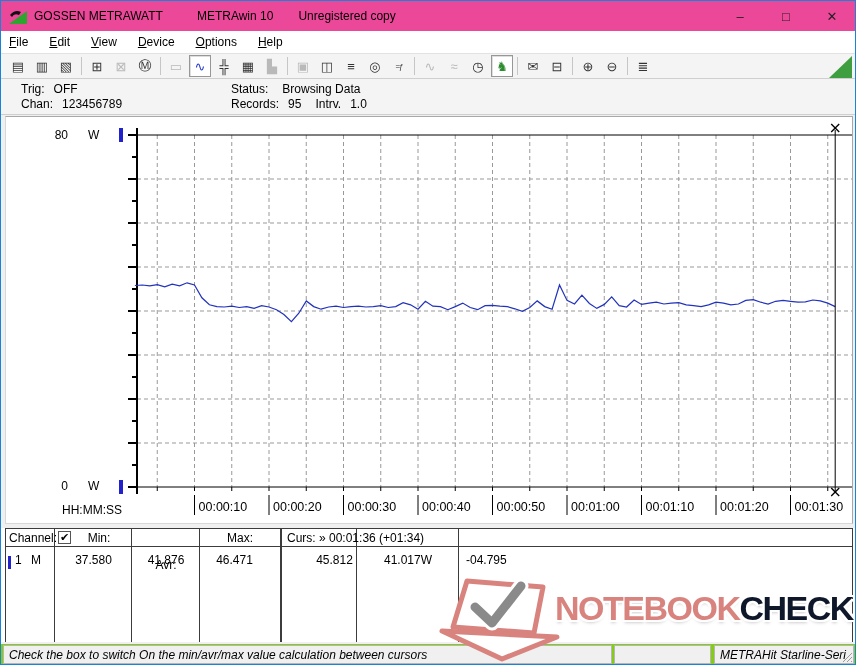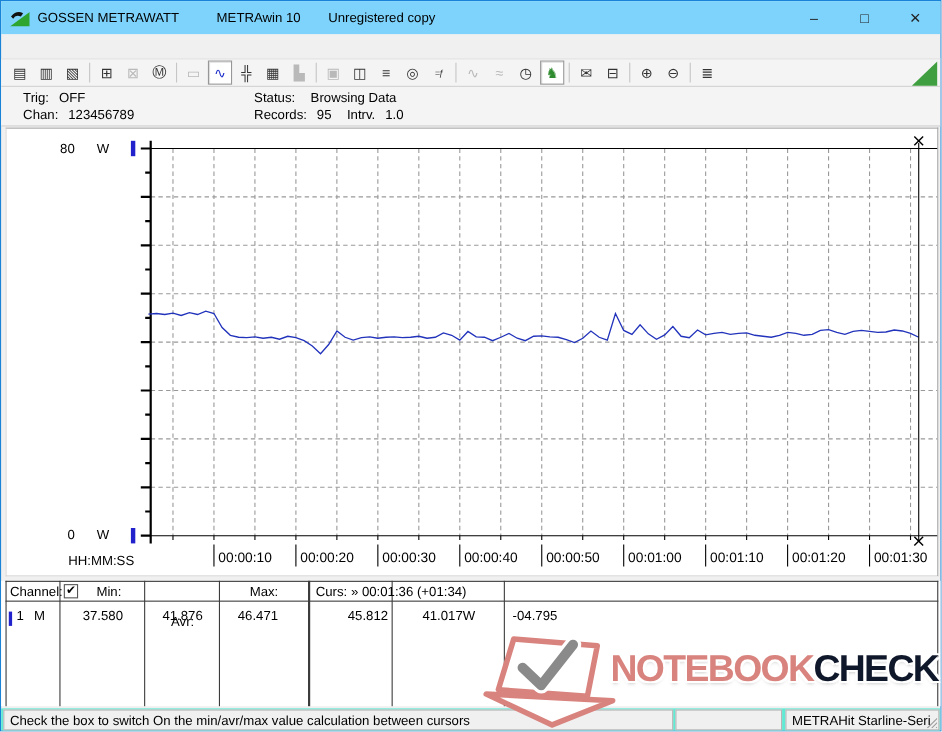--- a/index.html
+++ b/index.html
@@ -3,21 +3,21 @@
 <meta charset="utf-8">
 <style>
   * { margin:0; padding:0; box-sizing:border-box; }
   html,body { background:#e8e8e8; }
   .window {
     position:relative; width:856px; height:665px;
     background:#f0f0f0; border:1px solid #1883d7; overflow:hidden;
     font-family:"Liberation Sans", sans-serif; font-size:12px; color:#000;
   }
   
-  .titlebar { position:absolute; left:0; top:0; width:100%; height:30px; background:#7dd3fc; display:flex; align-items:center; }
+  .titlebar { position:absolute; left:0; top:0; width:100%; height:30px; background:#ec4899; display:flex; align-items:center; }
   .app-icon { width:18px; height:15px; margin-left:8px; }
   .title-text { margin-left:7px; white-space:nowrap; }
   .title-text.t2 { margin-left:34px; }
   .title-text.t3 { margin-left:25px; }
   .win-controls { margin-left:auto; display:flex; height:30px; }
   .win-btn { width:46px; height:30px; display:flex; align-items:center; justify-content:center; font-size:13px; color:#222; }
   
   .menubar { position:absolute; left:0; top:30px; width:100%; height:22px; background:#ffffff; display:flex; align-items:center; padding-left:8px; gap:21px; }
   .menu-item { display:inline-block; }
   .menu-item::first-letter { text-decoration:underline; }
@@ -59,21 +59,21 @@
   .checkbox { position:absolute; left:57px; top:3px; width:13px; height:13px; background:#fff; border:1px solid #555;
     font-size:11px; line-height:11px; text-align:center; color:#000; }
   .r-marker { position:absolute; left:7px; top:28px; width:3px; height:13px; }
   .cur2cell { display:flex; justify-content:center; }
   
   .logo { position:absolute; left:438px; top:575px; width:414px; height:86px; z-index:5; pointer-events:none; }
   .logo-laptop { position:absolute; left:0; top:0; }
   .logo-text { position:absolute; left:116px; top:13px; font-weight:bold; font-size:34px; letter-spacing:-1.5px; white-space:nowrap;
     text-shadow:-2px -2px 0 #fff, 2px -2px 0 #fff, -2px 2px 0 #fff, 2px 2px 0 #fff, 0 3px 3px rgba(120,120,120,.35); }
   
-  .statusbar { position:absolute; left:0; top:643px; width:100%; height:21px; background:#5eead4; }
+  .statusbar { position:absolute; left:0; top:643px; width:100%; height:21px; background:#84cc16;font-style:italic; }
   .sb-panel { position:absolute; top:1px; height:19px; border:1px solid #b6b6b6; background:#f0f0f0;
     padding:2px 5px; white-space:nowrap; overflow:hidden; }
   .sb-1 { left:2px; width:609px; }
   .sb-2 { left:613px; width:97px; }
   .sb-3 { left:713px; width:140px; }
   .grip { position:absolute; right:1px; bottom:1px; }
 </style>
 </head>
 <body>
 
@@ -87,20 +87,28 @@
     <span class="title-text t1">GOSSEN METRAWATT</span>
     <span class="title-text t2">METRAwin 10</span>
     <span class="title-text t3">Unregistered copy</span>
     <div class="win-controls">
       <div class="win-btn">–</div>
       <div class="win-btn">□</div>
       <div class="win-btn">✕</div>
     </div>
   </div>
 
+  <div class="menubar" id="menubar">
+      <span class="menu-item">File</span>
+      <span class="menu-item">Edit</span>
+      <span class="menu-item">View</span>
+      <span class="menu-item">Device</span>
+      <span class="menu-item">Options</span>
+      <span class="menu-item">Help</span>
+    </div>
 
   <div class="toolbar" id="toolbar">
     <div class="tb-triangle"></div>
   <div class="tb-btn normal">
         <span>▤</span>
       </div>
       <div class="tb-btn normal">
         <span>▥</span>
       </div>
       <div class="tb-btn normal">

